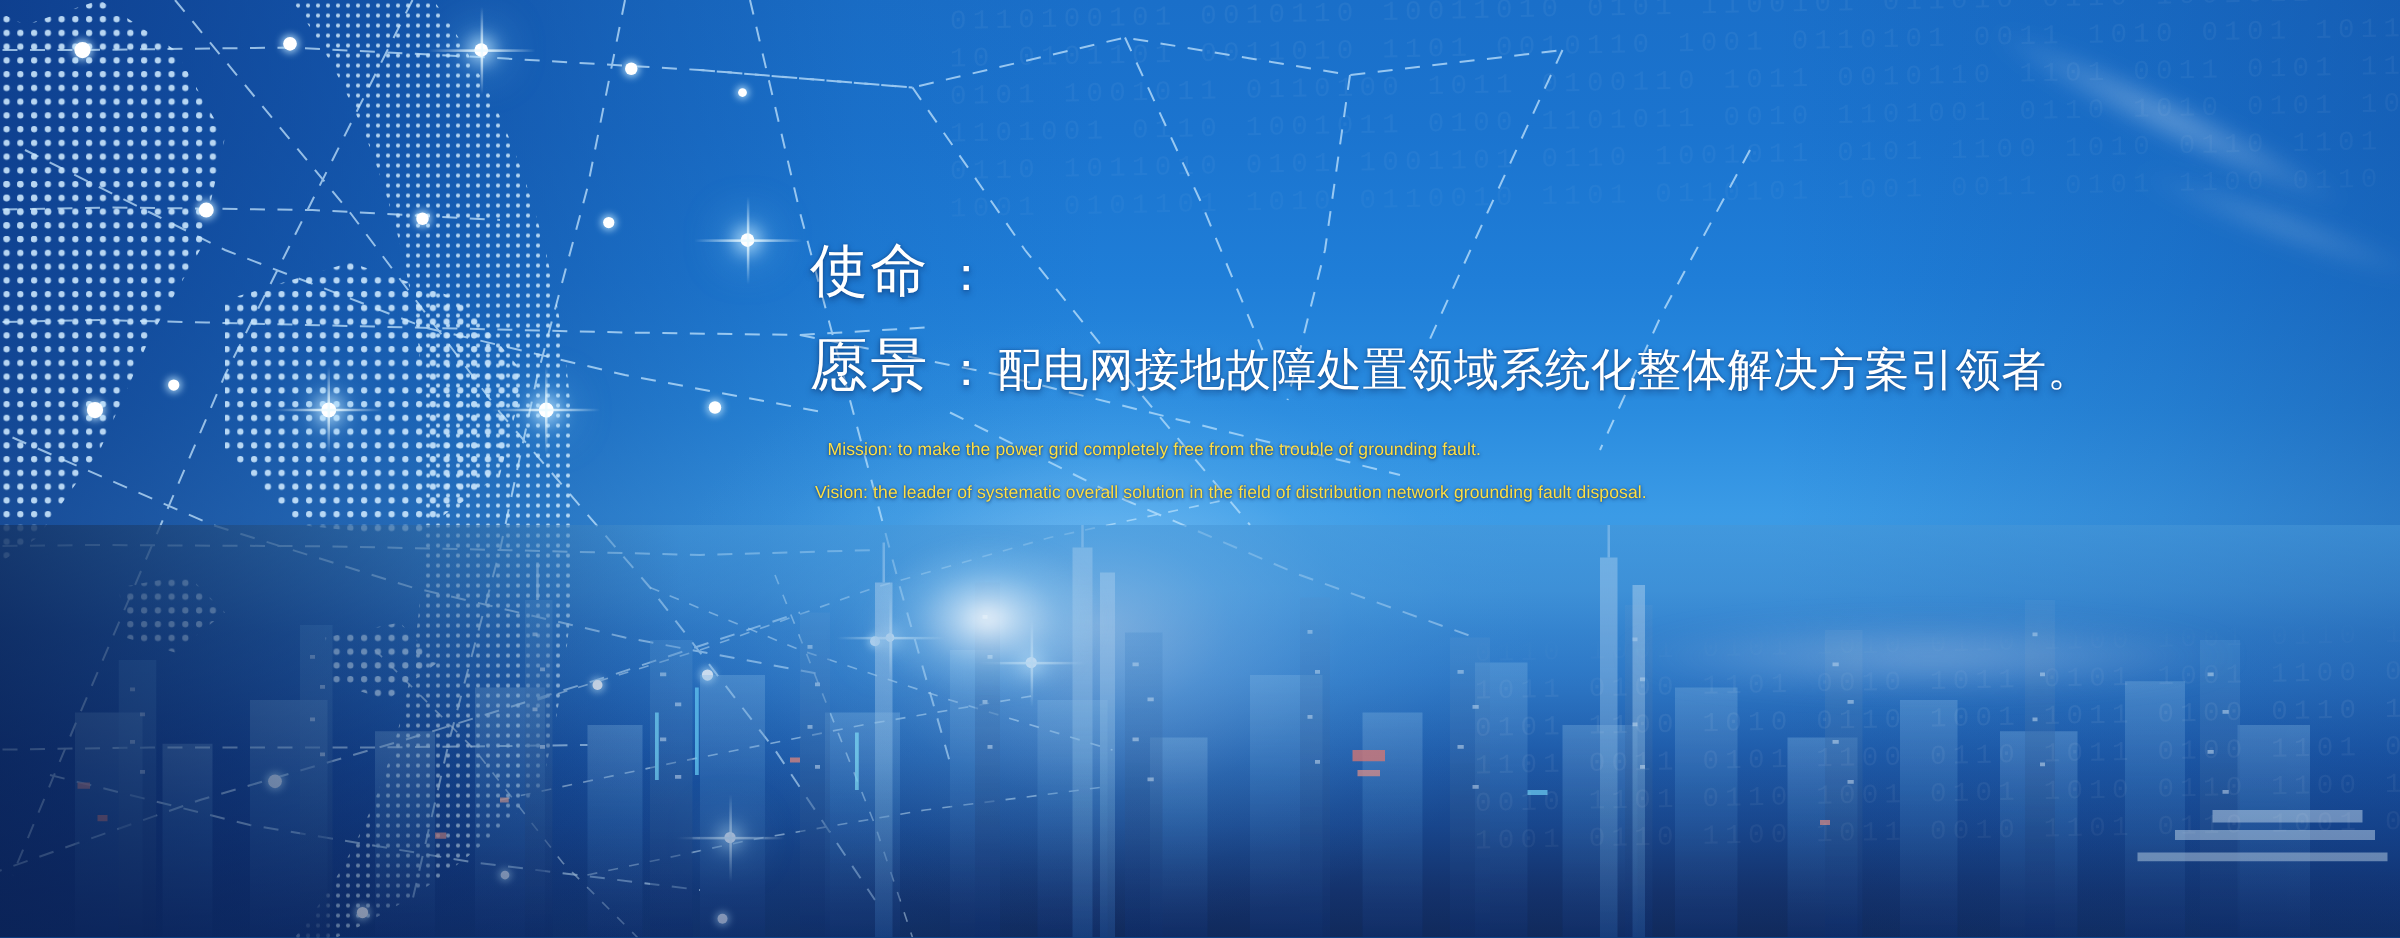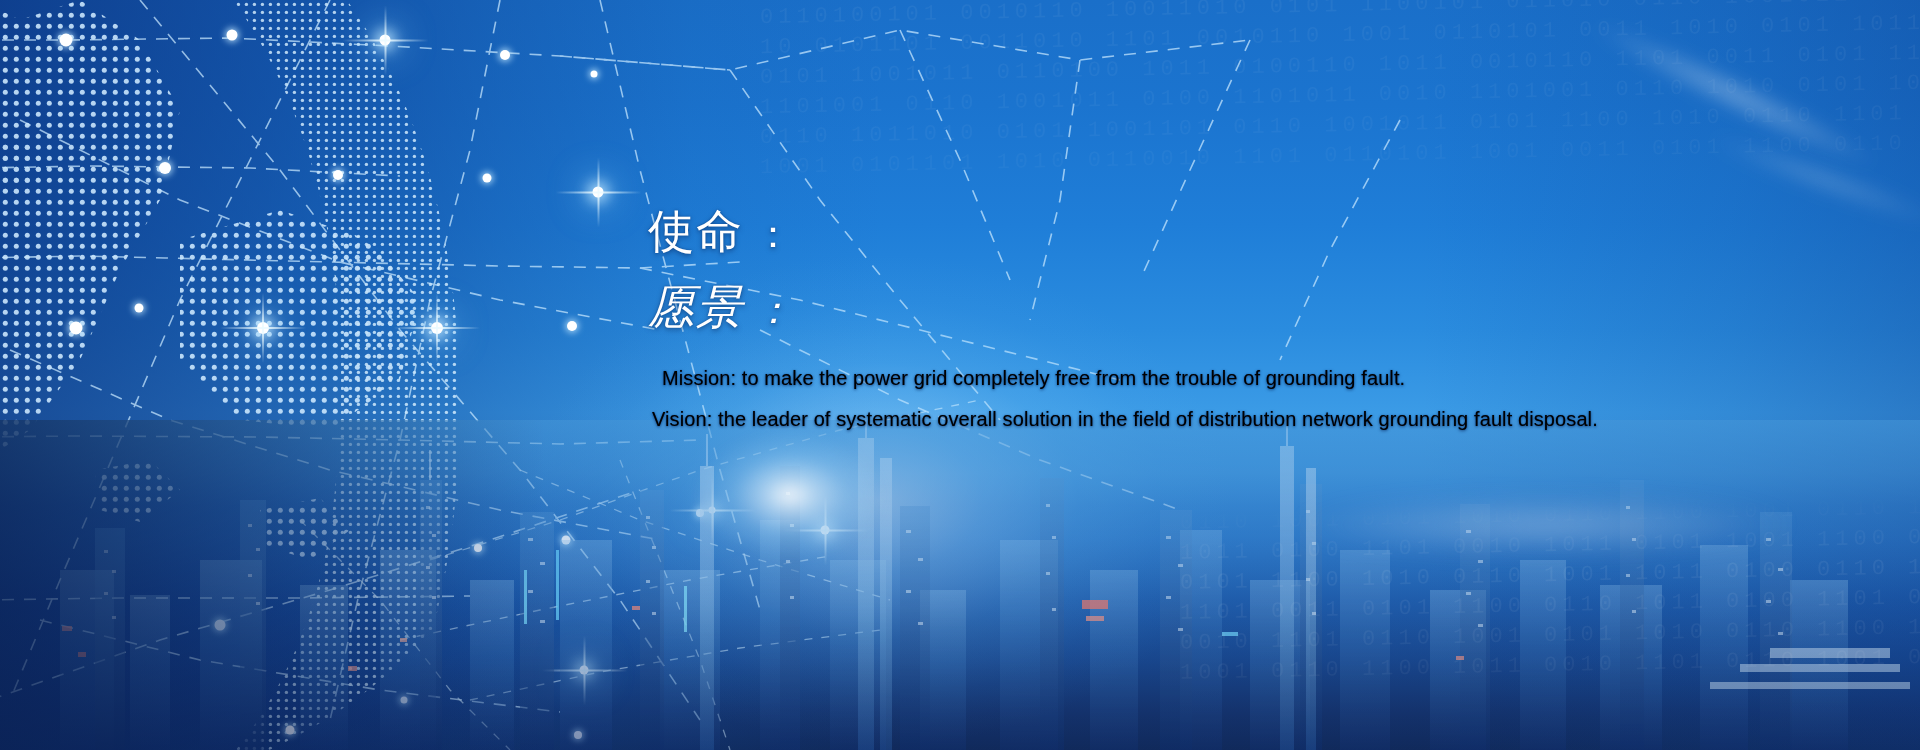--- a/index.html
+++ b/index.html
@@ -169,46 +169,46 @@
   }
   .city-left-dark{
     position:absolute; left:0; bottom:0; width:620px; height:330px;
     background:linear-gradient(90deg, rgba(10,32,80,0.70), rgba(10,32,80,0.0) 88%);
     pointer-events:none;
   }
 
   
   .text-block{
     position:absolute;
-    left:648px; top:206px;
+    left:648px; top:191px;
     width:1240px;
   }
   .headline{
     color:#ffffff;
     white-space:nowrap;
     text-shadow:0 2px 5px rgba(8,40,95,0.55), 0 0 2px rgba(8,40,95,0.45);
     display:flex; align-items:baseline;
   }
   .headline .kw{
     font-size:46px; font-weight:400; letter-spacing:2px;
     line-height:1.12;
   }
   .headline .colon{
     font-size:38px; font-weight:300;
     padding:0 6px 0 10px;
   }
   .headline .body{
     font-size:36px; font-weight:400; letter-spacing:0.5px;
   }
   .line-mission{ margin-bottom:22px; }
-  .line-vision{ margin-bottom:30px;font-style:italic; }
+  .line-vision{ margin-bottom:30px; }
 
   .sub{
-    color:#000000;
-    font-size:20px;
+    color:#fde047;
+    font-size:14px;
     font-weight:400;
     letter-spacing:0.1px;
     white-space:nowrap;
     text-shadow:0 1px 3px rgba(8,40,95,0.80), 0 0 1px rgba(8,40,95,0.6);
     line-height:1.25;
   }
   .sub-mission{ margin-bottom:16px; margin-left:14px; }
   .sub-vision{ margin-left:4px; }
 </style>
 </head>
@@ -521,20 +521,21 @@
   <div class="text-block">
 
     <div class="headline line-mission">
       <span class="kw">使命</span>
       <span class="colon">：</span>
     </div>
 
     <div class="headline line-vision">
       <span class="kw">愿景</span>
       <span class="colon">：</span>
+      <span class="body">配电网接地故障处置领域系统化整体解决方案引领者。</span>
     </div>
 
     <div class="sub sub-mission">Mission: to make the power grid completely free from the trouble of grounding fault.</div>
 
     <div class="sub sub-vision">Vision: the leader of systematic overall solution in the field of distribution network grounding fault disposal.</div>
 
   </div>
 
 </div>
 

